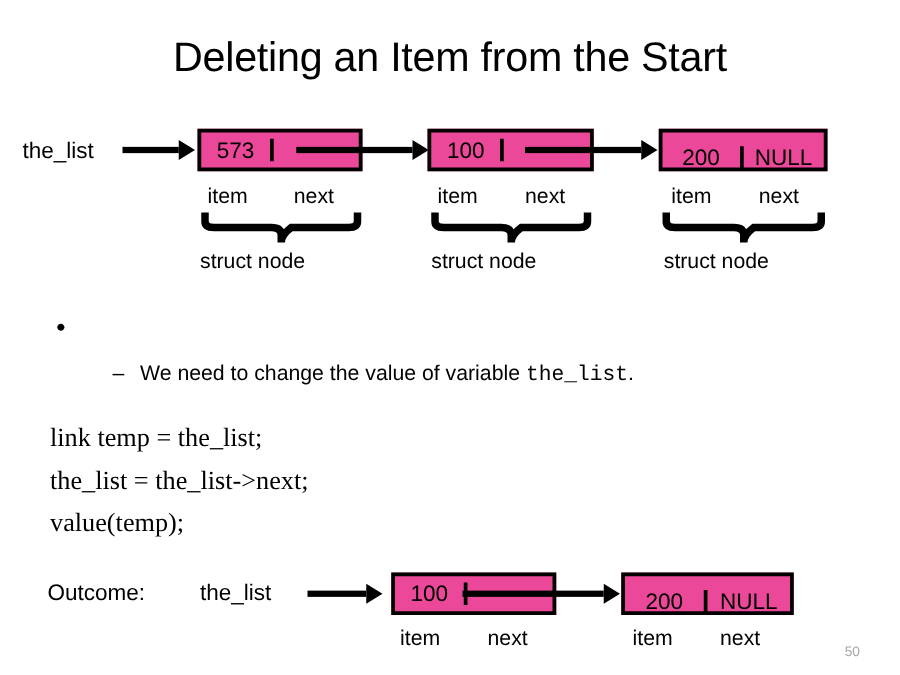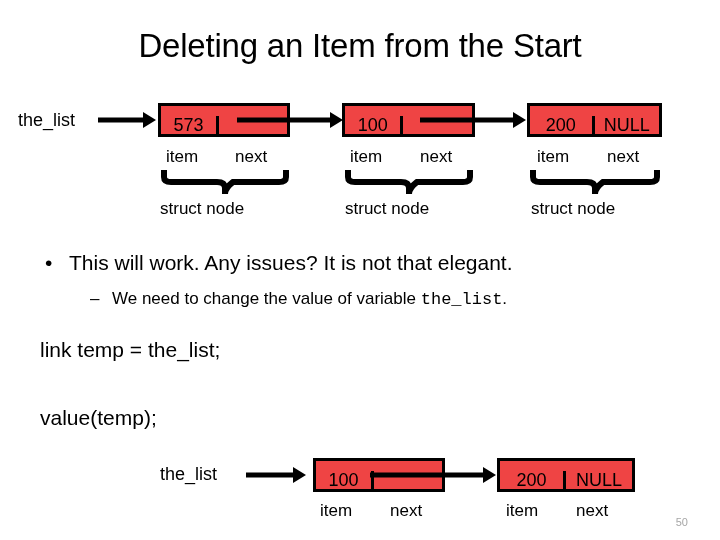--- a/index.html
+++ b/index.html
@@ -43,22 +43,22 @@
     font-size: 17px;
     line-height: 20px;
   }
 
   
   .node {
     position: absolute;
     box-sizing: border-box;
     border: 3px solid #000;
     display: flex;
-    align-items: flex-end;
-    background: #ef4444;
+    align-items: center;
+    background: #ec4899;
   }
   .node .cell {
     box-sizing: border-box;
     display: flex;
     align-items: center;
     justify-content: center;
     font-size: 18px;
     line-height: 18px;
     white-space: nowrap;
   }
@@ -124,21 +124,21 @@
   }
   .mono-inline {
     font-family: "Liberation Mono", "DejaVu Sans Mono", monospace;
     font-size: 17px;
   }
 
   
   .code-line {
     position: absolute;
     left: 40px;
-    font-family: Liberation Sans, sans-serif;
+    font-family: Liberation Serif, serif;
     font-size: 21px;
     line-height: 26px;
     white-space: pre;
   }
 
   
   .slide-number {
     position: absolute;
     right: 32px;
     bottom: 12px;
@@ -204,31 +204,32 @@
   <div class="lbl" style="left:607px; top:147px;">next</div>
   <div class="brace" style="left:529px; top:168px;">
     <svg width="132" height="28" viewBox="0 0 132 28">
       <path d="M4,2 L4,9 Q4,14 11,14 L58,14 Q66,14 66,20 L66,26 Q66,20 74,14 L121,14 Q128,14 128,9 L128,2" fill="none" stroke="#000" stroke-width="6" stroke-linecap="butt" stroke-linejoin="miter"></path>
     </svg>
   </div>
   <div class="lbl" style="left:531px; top:199px;">struct node</div>
 
   <div class="bullet1" style="left:69px; top:250px;">
     <span class="dot">•</span>
-    <span>This will work. Any issues? It is not that elegant.</span>
   </div>
 
   <div class="bullet2" style="left:112px; top:288px;">
     <span class="dash">–</span>
     <span>We need to change the value of variable </span><span class="mono-inline">the_list</span><span>.</span>
   </div>
 
   <div class="code-line" style="top:337px;">link temp = the_list;</div>
+  <div class="code-line" style="top:371px;">the_list = the_list-&gt;next;</div>
   <div class="code-line" style="top:405px;">value(temp);</div>
 
+  <div class="lbl" style="left:38px; top:464px; font-size:18px;">Outcome:</div>
   <div class="lbl" style="left:160px; top:464px; font-size:18px;">the_list</div>
 
   <div class="arrow" style="left:246px; top:475px; width:62px;">
     <div class="shaft" style="width:47px;"></div>
     <div class="head" style="left:47px;"></div>
   </div>
 
   <div class="node wide-next" style="left:313px; top:458px; width:132px; height:34px;">
     <div class="cell item">100</div>
     <div class="cell next"></div>

